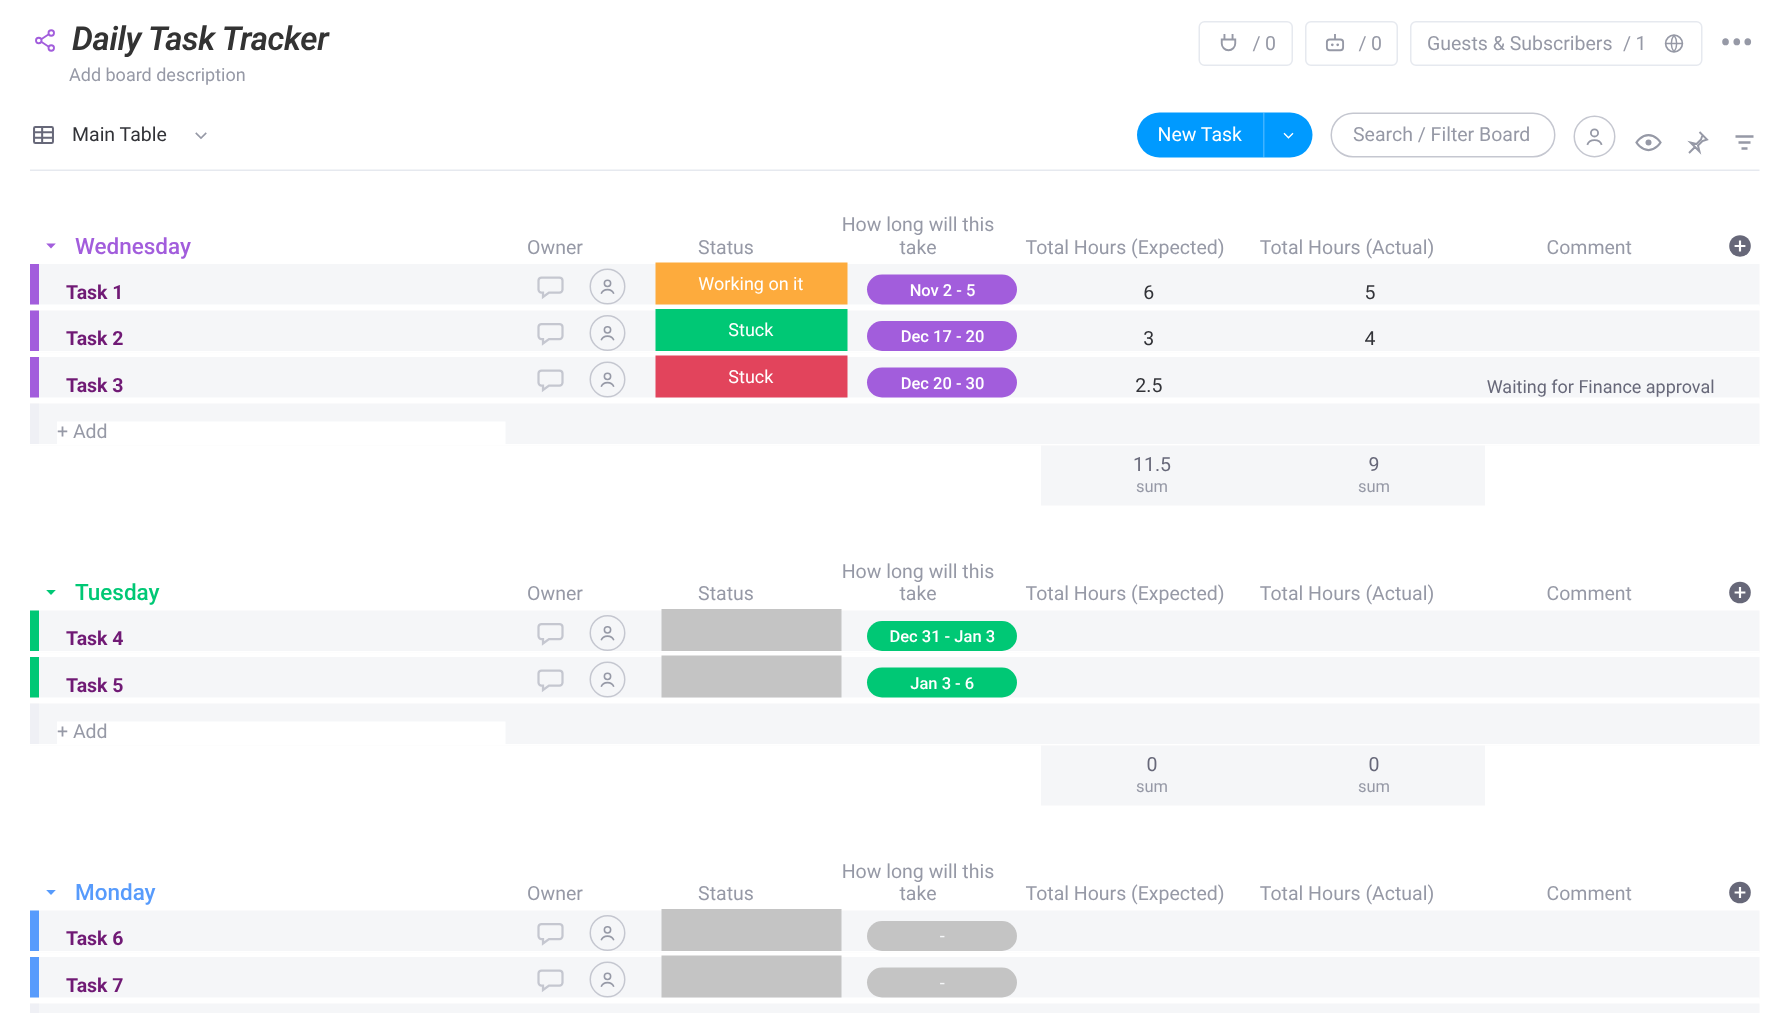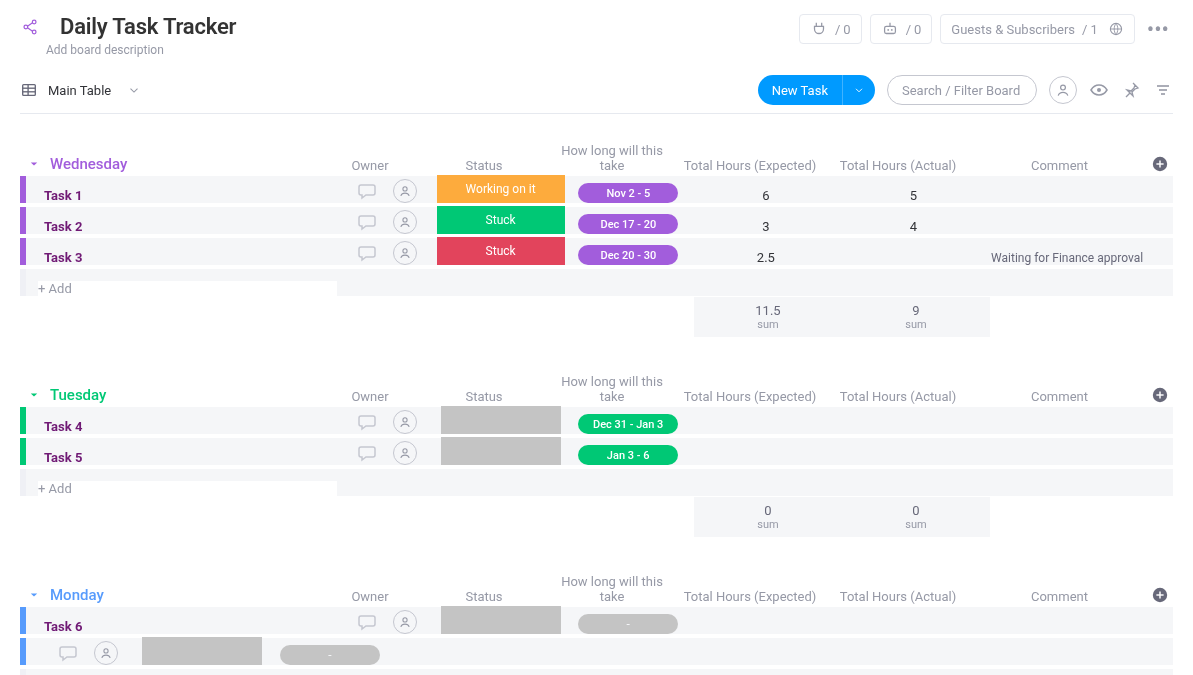--- a/index.html
+++ b/index.html
@@ -25,42 +25,42 @@
   font-size: 13px;
   color: var(--text);
   background: #fff;
   padding: 14px 20px;
 }
 svg { display: block; }
 
 
 .hdr { display: flex; align-items: flex-start; justify-content: space-between; }
 .hdr-left { display: flex; flex-direction: column; gap: 6px; }
-.title-row { display: flex; align-items: center; gap: 20px; }
+.title-row { display: flex; align-items: center; gap: 8px; font-style: italic; }
 .title { font-size: 22px; font-weight: 600; color: #333; letter-spacing: -0.2px; }
 .desc { font-size: 12px; color: var(--muted); margin-left: 26px; margin-top: -2px; }
 .hdr-right { display: flex; align-items: center; gap: 8px; }
 .bubble {
   display: flex; align-items: center; gap: 4px;
   height: 30px; padding: 0 10px;
   border: 1px solid var(--border); border-radius: 4px;
   color: var(--muted); font-size: 13px;
 }
 .bubble .slash::before { content: "/"; margin: 0 3px; }
 .dots { color: var(--muted); font-size: 22px; padding: 0 4px; cursor: pointer; }
 
 
 .viewbar {
   margin-top: 18px;
   display: flex; align-items: center; justify-content: space-between;
   border-bottom: 1px solid var(--border);
   padding-bottom: 8px;
 }
 .viewbar-left { display: flex; align-items: center; gap: 10px; }
-.viewbar-right { display: flex; align-items: center; gap: 12px; }
+.viewbar-right { display: flex; align-items: flex-end; gap: 12px; }
 .new-task {
   display: flex; align-items: stretch;
   background: var(--blue-btn); color: #fff;
   border-radius: 16px; height: 30px; overflow: hidden;
   font-size: 13px;
 }
 .new-task .lbl { display: flex; align-items: center; padding: 0 14px; }
 .new-task .caret { display: flex; align-items: center; padding: 0 10px; border-left: 1px solid rgba(255,255,255,0.25); }
 .search {
   height: 30px; width: 150px;
@@ -595,20 +595,23 @@
       <div class="cell num-cell">
           <span></span>
         </div>
       <div class="cell comment-cell" style="font-size:12px;color:#676879">
           <span></span>
         </div>
       <div class="cell end-cell"></div>
       </div>
       <div class="row row-task">
       <div class="cbar"></div>
+      <div class="cell name-cell">
+        <span class="task-name">Task 7</span>
+      </div>
       <div class="cell owner-cell">
         <div class="owner-icons">
           <span>
               <svg width="20" height="20" viewBox="0 0 20 20">
                 <use href="#i-chat"></use>
               </svg>
             </span>
           <span class="icon-circle" style="width:24px;height:24px">
               <svg width="14" height="14" viewBox="0 0 20 20">
                 <use href="#i-user"></use>

